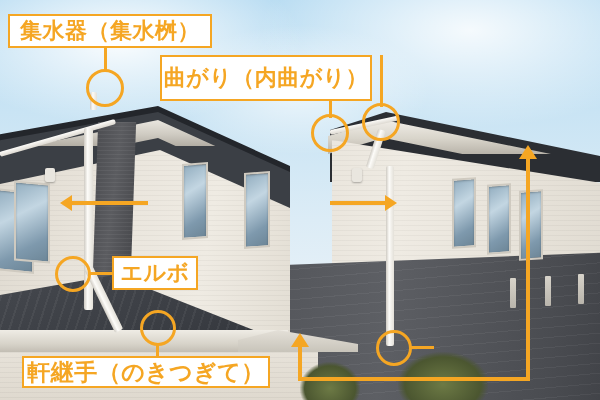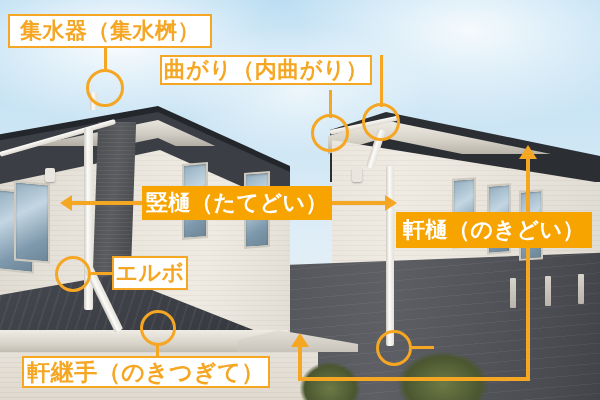--- a/index.html
+++ b/index.html
@@ -238,26 +238,24 @@
     <div class="ln" style="left:298px;top:345px;width:4px;height:36px;"></div>
     <div class="arrowhead" style="left:291px;top:333px;border-left:9px solid transparent;border-right:9px solid transparent;border-bottom:14px solid #F5A623;"></div>
 
     <div class="ln" style="left:298px;top:377px;width:232px;height:4px;"></div>
 
     <div class="ln" style="left:526px;top:158px;width:4px;height:222px;"></div>
     <div class="arrowhead" style="left:519px;top:145px;border-left:9px solid transparent;border-right:9px solid transparent;border-bottom:14px solid #F5A623;"></div>
 
     <div class="lbl outline" style="left:8px;top:14px;width:204px;height:34px;font-size:22px;">集水器（集水桝）</div>
 
-    <div class="lbl outline" style="left:160px;top:55px;width:212px;height:30px;font-size:22px;">曲がり（内曲がり）</div>
-
-
-    <div class="lbl filled" style="left:142px;top:186px;width:190px;height:34px;font-size:22px;">竪樋（たてどい）</div>
-
-    <div class="lbl filled" style="left:396px;top:212px;width:196px;height:36px;font-size:22px;">軒樋（のきどい）</div>
-
-    <div class="lbl outline" style="left:112px;top:256px;width:76px;height:34px;font-size:22px;">エルボ</div>
+    <div class="lbl outline" style="left:160px;top:55px;width:212px;height:46px;font-size:22px;">曲がり（内曲がり）</div>
+
+
+
+
+    <div class="lbl outline" style="left:112px;top:256px;width:86px;height:34px;font-size:22px;">エルボ</div>
 
     <div class="lbl outline" style="left:22px;top:356px;width:248px;height:32px;font-size:23px;">軒継手（のきつぎて）</div>
 
 
   </div>
 </div>
 
 </body></html>

